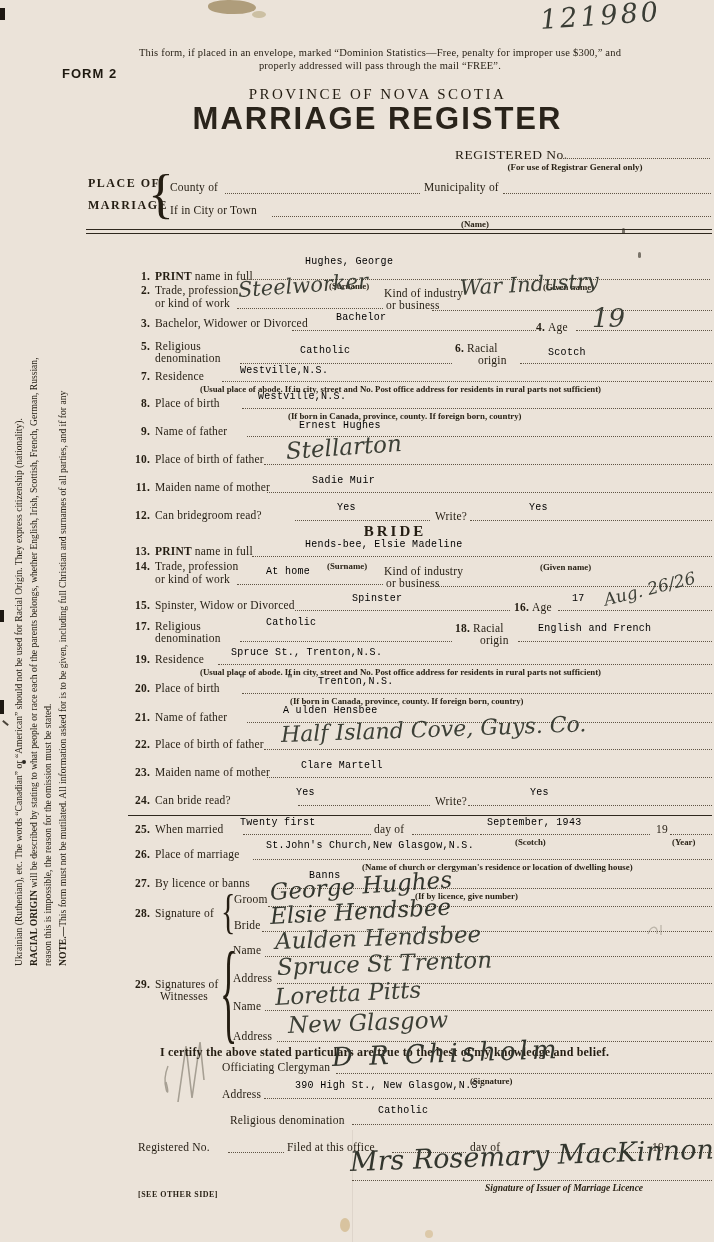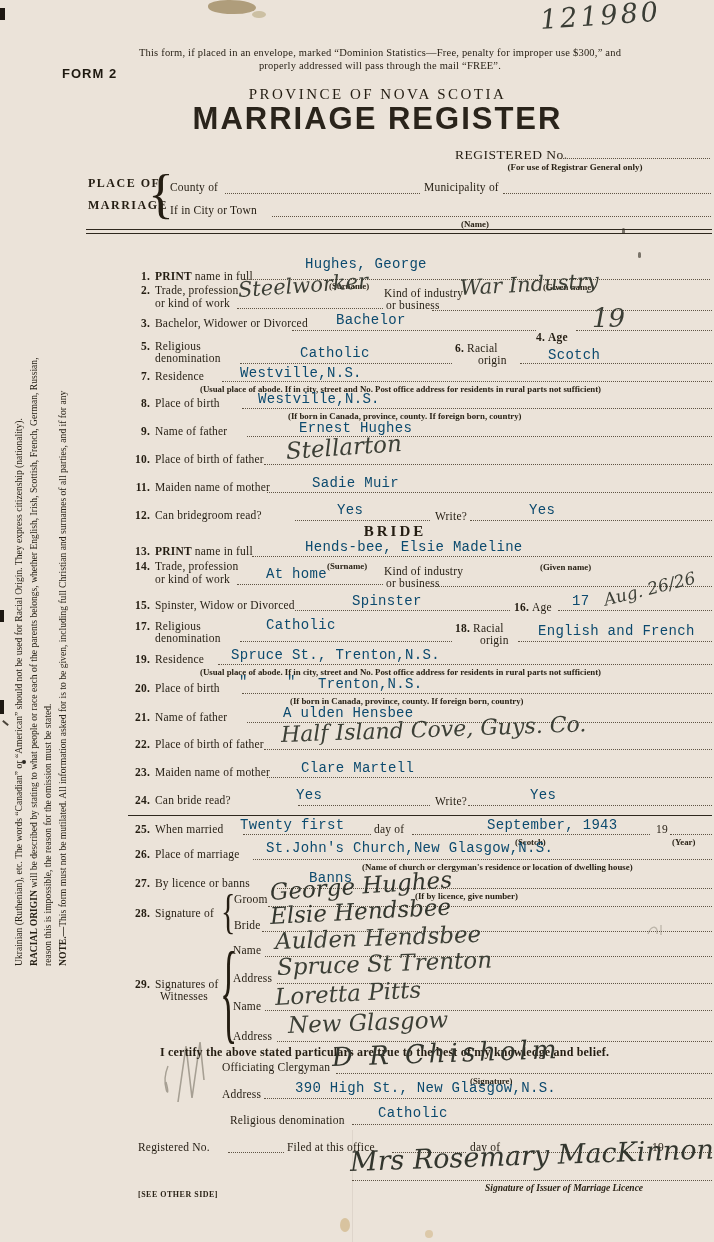--- a/index.html
+++ b/index.html
@@ -3,21 +3,21 @@
 <meta charset="utf-8">
 <style>
   html,body{margin:0;padding:0;background:#777;}
   #canvas{position:relative;width:714px;height:1242px;background:#ebe3d9;overflow:hidden;
           font-family:"Liberation Serif",serif;}
   .abs{position:absolute;}
   .lbl{font-family:"Liberation Serif",serif;font-size:11.5px;color:#241d12;letter-spacing:.2px;white-space:nowrap;}
   .bold{font-weight:bold;}
   .num{display:inline-block;width:22px;text-align:right;font-weight:bold;margin-right:5px;}
   .note{font-family:"Liberation Serif",serif;font-weight:bold;font-size:8.8px;color:#2a2317;white-space:nowrap;text-align:center;}
-  .typed{font-family:"Liberation Mono","DejaVu Sans Mono",monospace;font-size:14px;color:#0c4a6e;letter-spacing:.3px;white-space:nowrap;}
+  .typed{font-family:"Liberation Mono","DejaVu Sans Mono",monospace;font-size:10px;color:#000000;letter-spacing:.3px;white-space:nowrap;}
   .hw{font-family:"DejaVu Serif",serif;font-style:italic;color:#3c3f36;white-space:nowrap;transform-origin:0 50%;}
   .dot{border-bottom:1.6px dotted #5f5444;height:0;}
   .sec{font-family:"Liberation Serif",serif;font-weight:bold;font-size:15px;letter-spacing:3px;color:#241d12;text-align:center;}
   .brace{font-family:"Liberation Serif",serif;color:#241d12;line-height:1;font-weight:400;}
   .sidebar-line{white-space:nowrap;font-family:"Liberation Serif",serif;font-size:9.6px;color:#262015;line-height:14.5px;}
   .ctr{text-align:center;}
 </style>
 </head>
 <body>
 
@@ -84,21 +84,21 @@
   <div class="abs lbl" style="left:386px;top:299px;">or business</div>
   <div class="abs note" style="left:543px;top:282px;">(Given name)</div>
   <div class="abs hw" style="left:238px;top:278px;font-size:21px;transform:rotate(-4deg);">Steelworker</div>
   <div class="abs hw" style="left:460px;top:276px;font-size:21px;transform:rotate(-3deg);">War Industry</div>
   <div class="abs dot" style="left:237px;top:308px;width:146px;"></div>
   <div class="abs dot" style="left:432px;top:310px;width:280px;"></div>
 
   <div class="abs lbl" style="left:128px;top:317px;"><span class="num">3.</span><span>Bachelor, Widower or Divorced</span></div>
   <div class="abs typed" style="left:336px;top:312px;">Bachelor</div>
   <div class="abs dot" style="left:292px;top:330px;width:244px;"></div>
-  <div class="abs lbl" style="left:536px;top:331px;font-weight:bold;"><b>4.</b>&nbsp;<span>Age</span></div>
+  <div class="abs lbl" style="left:536px;top:321px;"><b>4.</b>&nbsp;<span>Age</span></div>
   <div class="abs hw" style="left:592px;top:303px;font-size:26px;">19</div>
   <div class="abs dot" style="left:576px;top:330px;width:136px;"></div>
 
   <div class="abs lbl" style="left:128px;top:340px;"><span class="num">5.</span><span>Religious</span></div>
   <div class="abs lbl" style="left:155px;top:352px;">denomination</div>
   <div class="abs typed" style="left:300px;top:345px;">Catholic</div>
   <div class="abs dot" style="left:240px;top:363px;width:212px;"></div>
   <div class="abs lbl" style="left:455px;top:342px;"><b>6.</b>&nbsp;<span>Racial</span></div>
   <div class="abs lbl" style="left:478px;top:354px;">origin</div>
   <div class="abs typed" style="left:548px;top:347px;">Scotch</div>

